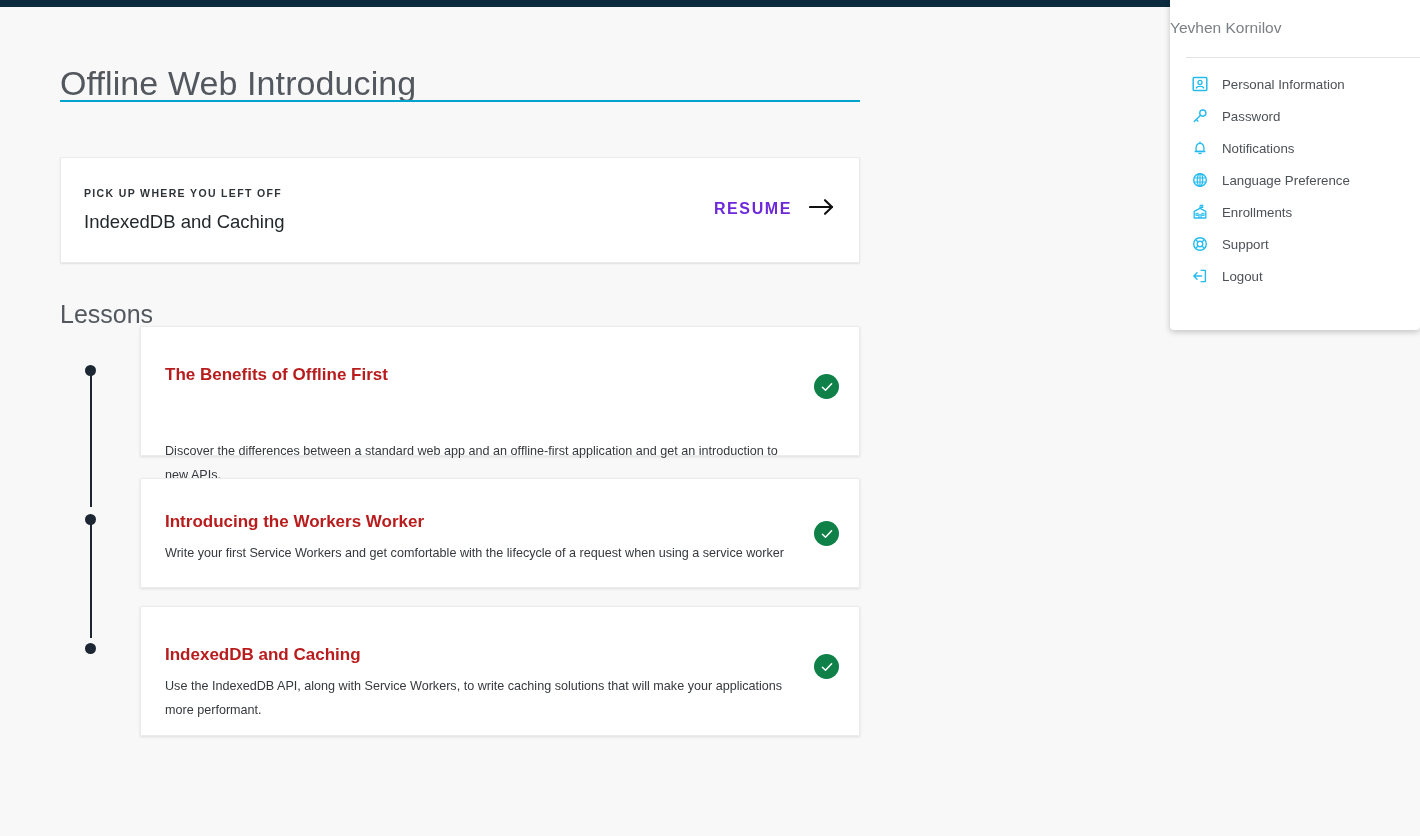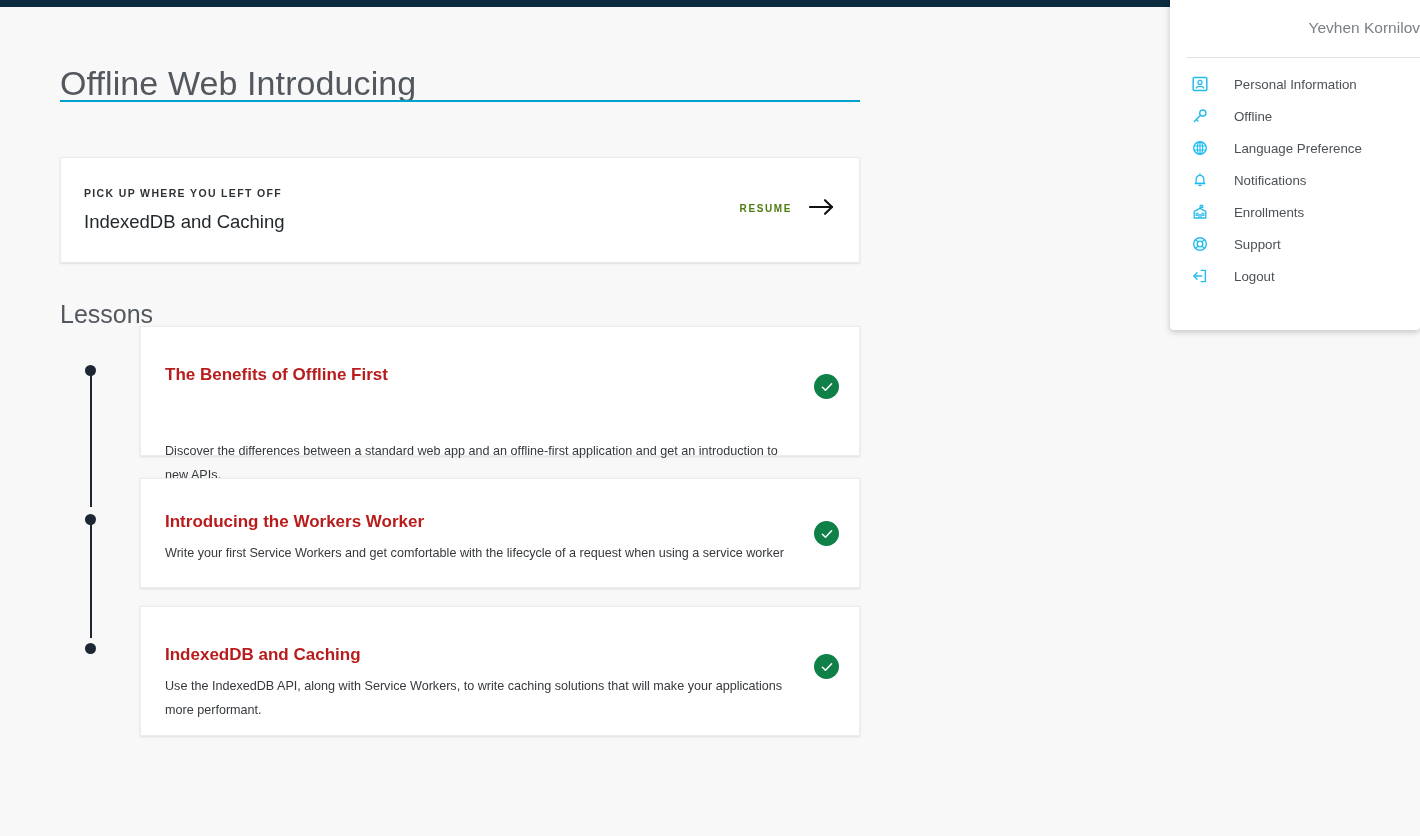--- a/index.html
+++ b/index.html
@@ -97,24 +97,24 @@
     display: flex;
     align-items: center;
     gap: 17px;
     cursor: pointer;
     background: none;
     border: 0;
     padding: 0;
     font-family: inherit;
   }
   #resume-label {
-    font-size: 10px;
+    font-size: 16px;
     font-weight: 700;
     letter-spacing: 1.6px;
-    color: #4d7c0f;
+    color: #6d28d9;
     text-transform: uppercase;
   }
   #resume-arrow { display: block; }
 
   
   #lessons-heading {
     position: absolute;
     left: 60px;
     top: 272px;
     font-size: 25px;
@@ -194,21 +194,21 @@
     background: #ffffff;
     border-bottom-left-radius: 4px;
     border-bottom-right-radius: 4px;
     box-shadow: 0 2px 6px rgba(0,0,0,0.22);
   }
   #account-name {
     position: absolute;
     top: 19px;
     left: 0;
     width: 250px;
-    text-align: right;
+    text-align: left;
     font-size: 15.5px;
     font-weight: 400;
     color: #7a7f85;
   }
   #account-divider {
     position: absolute;
     top: 57px;
     left: 16px;
     width: 236px;
     height: 1px;
@@ -233,21 +233,21 @@
   .menu-icon {
     width: 20px;
     height: 20px;
     flex: 0 0 20px;
     display: flex;
     align-items: center;
     justify-content: center;
     color: #25bbee;
   }
   .menu-label {
-    margin-left: 24px;
+    margin-left: 12px;
     font-size: 13.3px;
     color: #4c5157;
     white-space: nowrap;
   }
 </style>
 </head>
 <body>
 
 <div id="top-bar"></div>
 
@@ -330,44 +330,44 @@
     </li>
 
     <li class="menu-item">
       <span class="menu-icon">
         <svg width="16" height="16" viewBox="0 0 16 16" xmlns="http://www.w3.org/2000/svg">
           <circle cx="10.8" cy="5.1" r="3.1" fill="none" stroke="#25bbee" stroke-width="1.4"></circle>
           <path d="M8.6 7.3 L2.3 13.6" stroke="#25bbee" stroke-width="1.4" stroke-linecap="round"></path>
           <path d="M4.4 11.5 L5.9 13" stroke="#25bbee" stroke-width="1.4" stroke-linecap="round"></path>
         </svg>
       </span>
-      <span class="menu-label">Offline</span>
-    </li>
-
-    <li class="menu-item">
-      <span class="menu-icon">
-        <svg width="16" height="16" viewBox="0 0 16 16" xmlns="http://www.w3.org/2000/svg">
-          <circle cx="8" cy="8" r="6.3" fill="none" stroke="#25bbee" stroke-width="1.4"></circle>
-          <ellipse cx="8" cy="8" rx="2.7" ry="6.3" fill="none" stroke="#25bbee" stroke-width="1.2"></ellipse>
-          <path d="M1.9 6 H14.1 M1.9 10 H14.1 M8 1.7 V14.3" stroke="#25bbee" stroke-width="1.2"></path>
-        </svg>
-      </span>
-      <span class="menu-label">Language Preference</span>
+      <span class="menu-label">Password</span>
     </li>
 
     <li class="menu-item">
       <span class="menu-icon">
         <svg width="16" height="16" viewBox="0 0 16 16" xmlns="http://www.w3.org/2000/svg">
           <path d="M4 11.4 C4 8.6 4 7.3 4.4 6 C4.9 4.4 6.3 3.3 8 3.3 C9.7 3.3 11.1 4.4 11.6 6 C12 7.3 12 8.6 12 11.4 Z" fill="none" stroke="#25bbee" stroke-width="1.3" stroke-linejoin="round"></path>
           <path d="M3.2 11.5 H12.8" stroke="#25bbee" stroke-width="1.3" stroke-linecap="round"></path>
           <path d="M8 2 V3.3" stroke="#25bbee" stroke-width="1.3" stroke-linecap="round"></path>
           <path d="M6.7 13.1 C7 13.8 9 13.8 9.3 13.1" fill="none" stroke="#25bbee" stroke-width="1.2" stroke-linecap="round"></path>
         </svg>
       </span>
       <span class="menu-label">Notifications</span>
+    </li>
+
+    <li class="menu-item">
+      <span class="menu-icon">
+        <svg width="16" height="16" viewBox="0 0 16 16" xmlns="http://www.w3.org/2000/svg">
+          <circle cx="8" cy="8" r="6.3" fill="none" stroke="#25bbee" stroke-width="1.4"></circle>
+          <ellipse cx="8" cy="8" rx="2.7" ry="6.3" fill="none" stroke="#25bbee" stroke-width="1.2"></ellipse>
+          <path d="M1.9 6 H14.1 M1.9 10 H14.1 M8 1.7 V14.3" stroke="#25bbee" stroke-width="1.2"></path>
+        </svg>
+      </span>
+      <span class="menu-label">Language Preference</span>
     </li>
 
 
     <li class="menu-item">
       <span class="menu-icon">
         <svg width="16" height="16" viewBox="0 0 16 16" xmlns="http://www.w3.org/2000/svg">
           <path d="M8 4.3 L13.8 7.3 V14 H2.2 V7.3 Z" fill="none" stroke="#25bbee" stroke-width="1.3" stroke-linejoin="round"></path>
           <path d="M8 4.3 V1.4 M8 1.4 H11 L10 2.4 L11 3.4 H8" fill="none" stroke="#25bbee" stroke-width="1.1" stroke-linejoin="round"></path>
           <rect x="4" y="9.3" width="2" height="2.1" fill="none" stroke="#25bbee" stroke-width="1"></rect>
           <rect x="10" y="9.3" width="2" height="2.1" fill="none" stroke="#25bbee" stroke-width="1"></rect>

